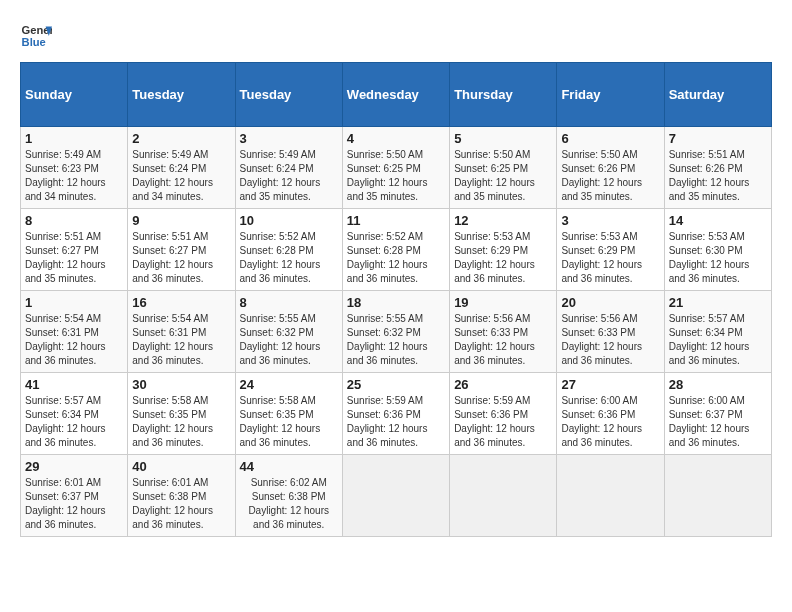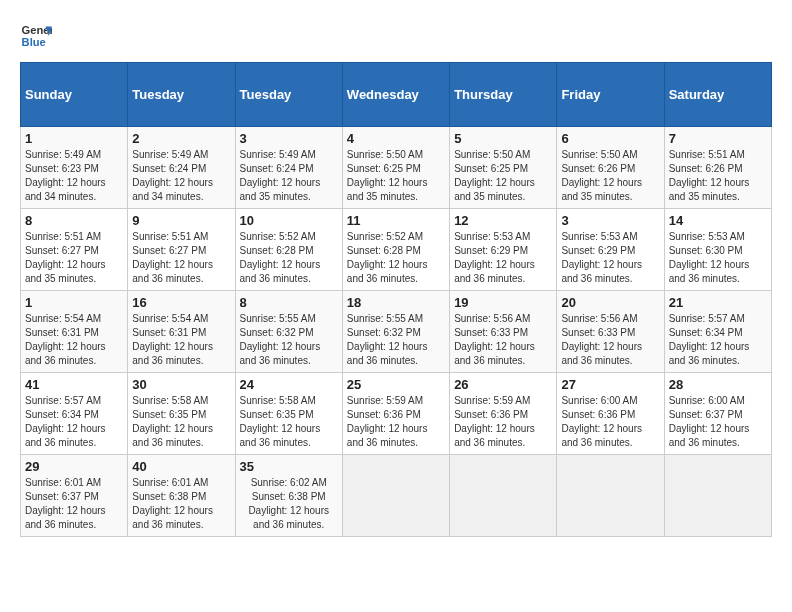--- a/index.html
+++ b/index.html
@@ -326,21 +326,21 @@
 and 36 minutes.</div>
           </td>
           <td>
             <span class="day-num">40</span>
             <div class="day-info" style="white-space: pre-line;">Sunrise: 6:01 AM
 Sunset: 6:38 PM
 Daylight: 12 hours
 and 36 minutes.</div>
           </td>
           <td>
-            <span class="day-num">35</span>
+            <span class="day-num">44</span>
             <div class="day-info" style="white-space: pre-line; text-align: center;">Sunrise: 6:02 AM
 Sunset: 6:38 PM
 Daylight: 12 hours
 and 36 minutes.</div>
           </td>
           <td class="empty-cell"></td>
           <td class="empty-cell"></td>
           <td class="empty-cell"></td>
           <td class="empty-cell"></td>
         </tr>

